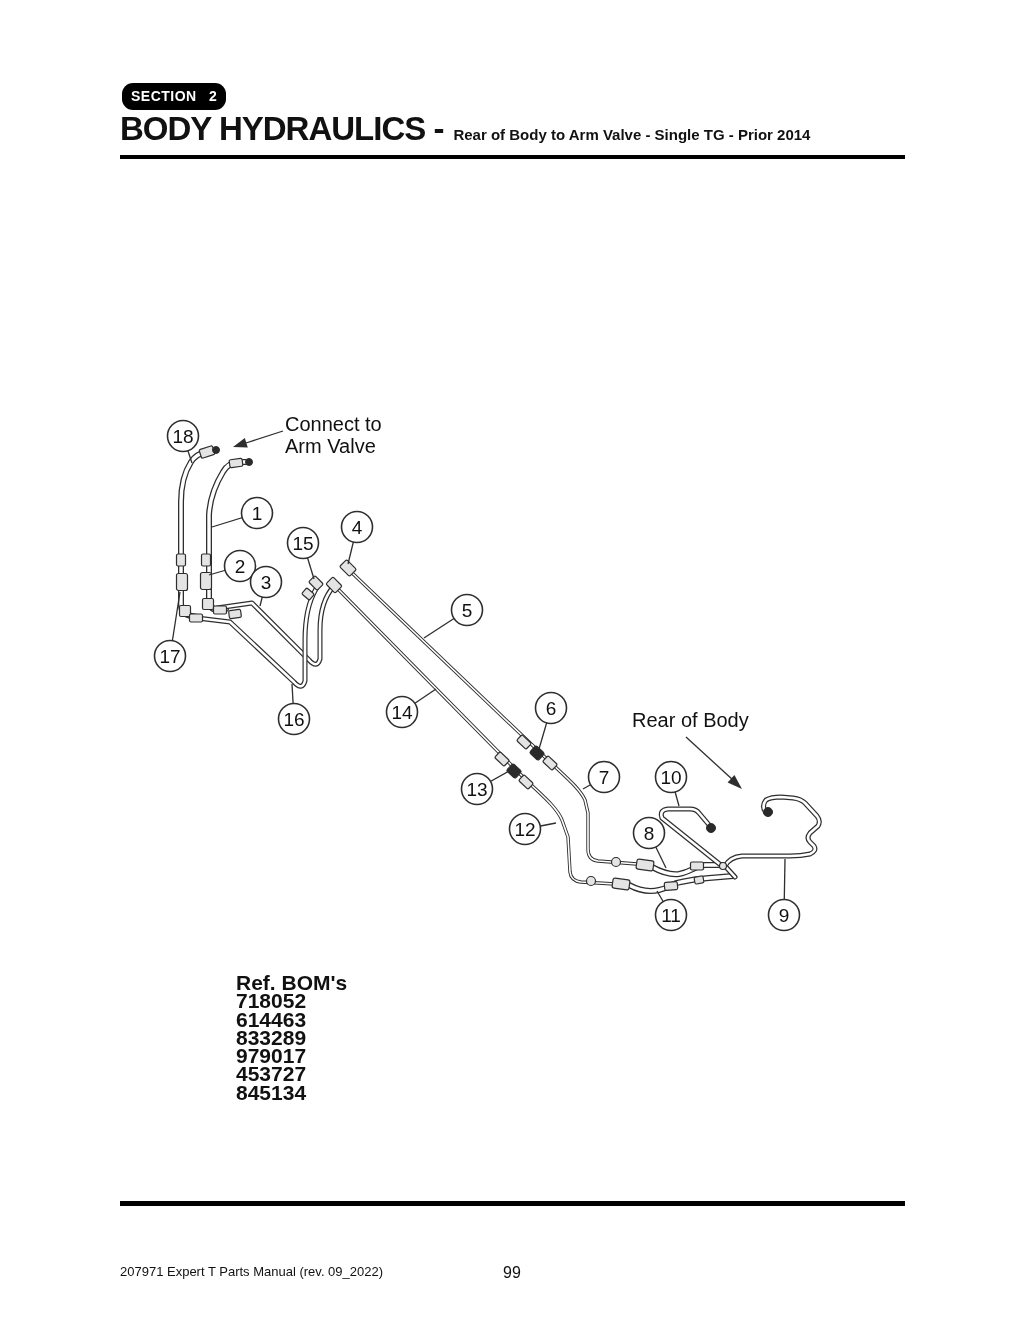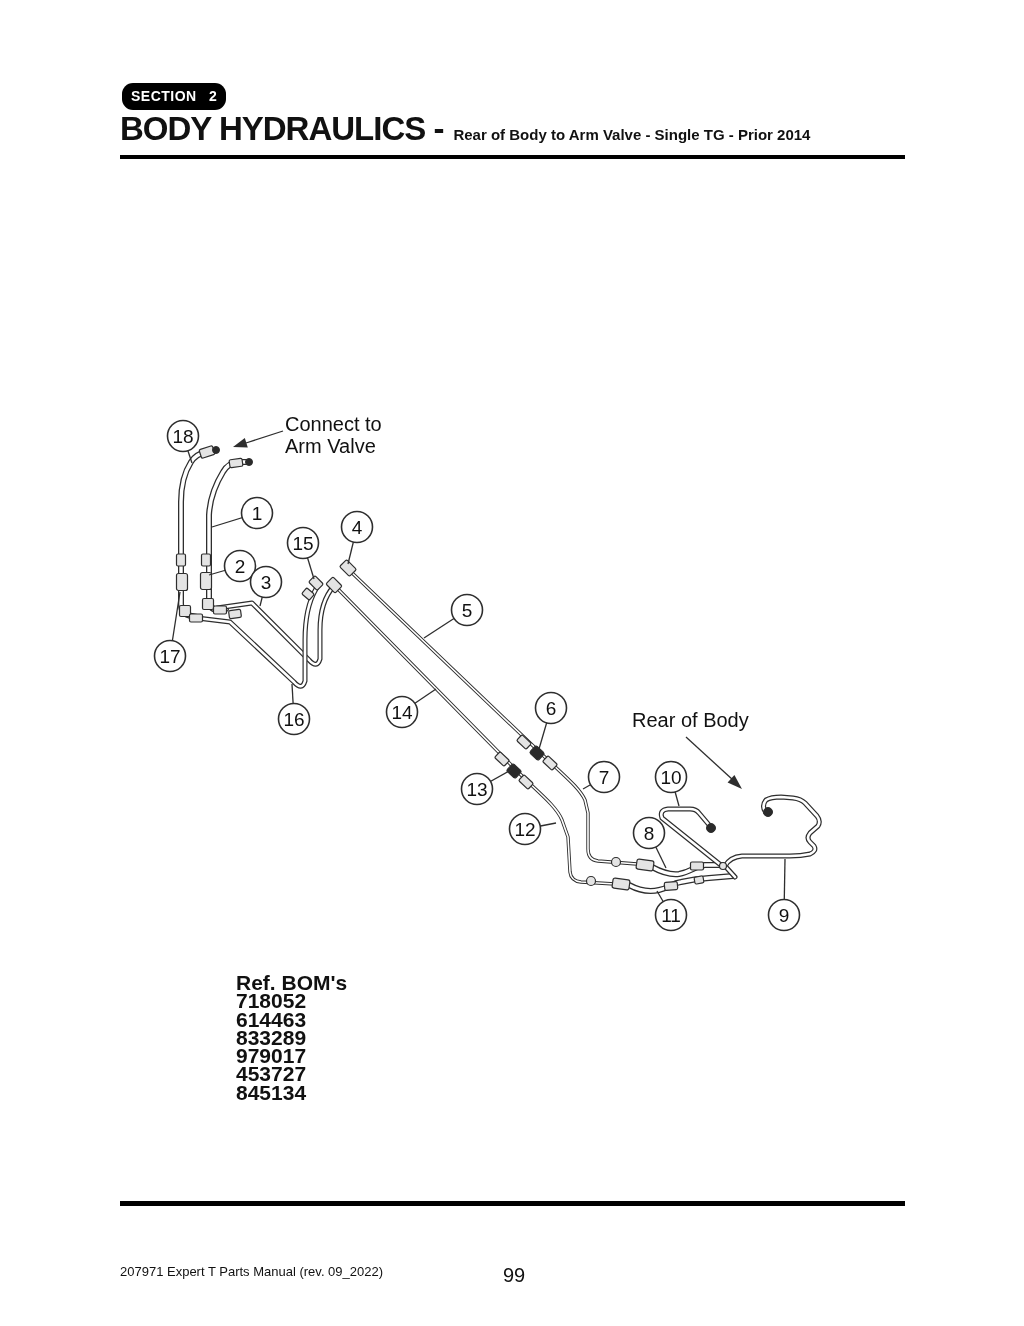--- a/index.html
+++ b/index.html
@@ -34,21 +34,21 @@
   .leader{stroke:#2e2e2e;stroke-width:1.3px;fill:none;}
   .callout-circle{fill:#fff;stroke:#2e2e2e;stroke-width:1.6px;}
   .callout-num{
     font-family:"Liberation Sans",sans-serif;font-size:19px;fill:#111;
     text-anchor:middle;dominant-baseline:central;
   }
   
   .bom{left:236px;top:974px;font-size:21px;line-height:18.3px;font-weight:bold;}
   
   .footer-left{left:120px;top:1264px;font-size:13px;}
-  .footer-page{left:503px;top:1264px;font-size:20px;}
+  .footer-page{left:503px;top:1264px;font-size:16px;}
 </style>
 </head>
 <body>
 
 <div class="abs badge">SECTION 2</div>
 <div class="abs title-row">
   <span class="big-title">BODY HYDRAULICS -</span>
   <span class="sub-title">Rear of Body to Arm Valve - Single TG - Prior 2014</span>
 </div>
 <div class="abs rule rule-top"></div>

